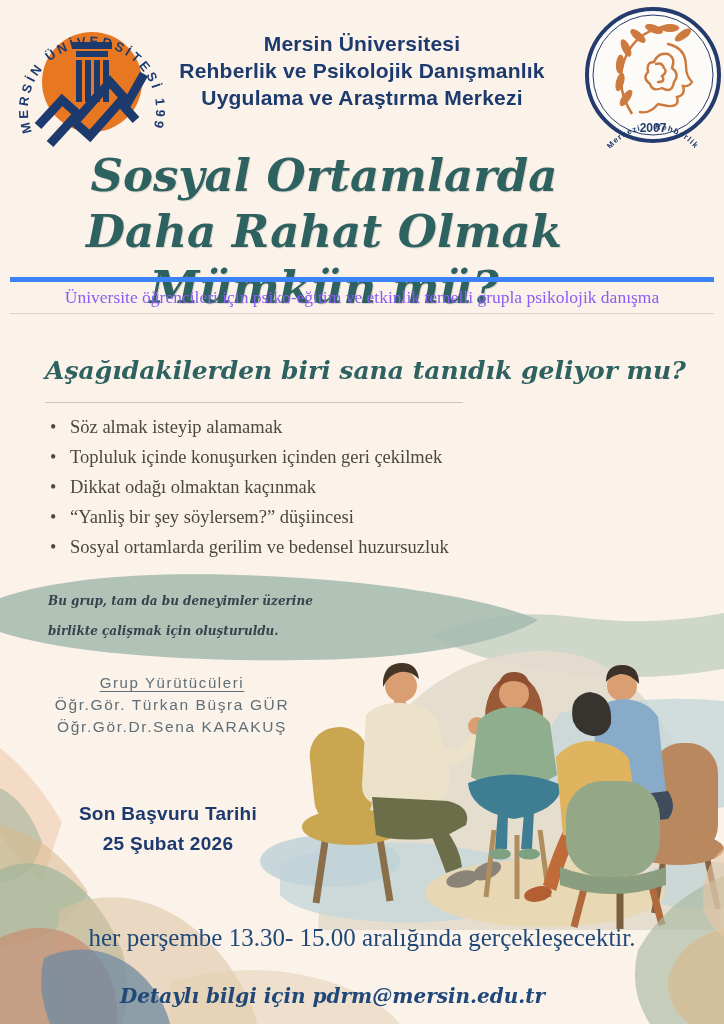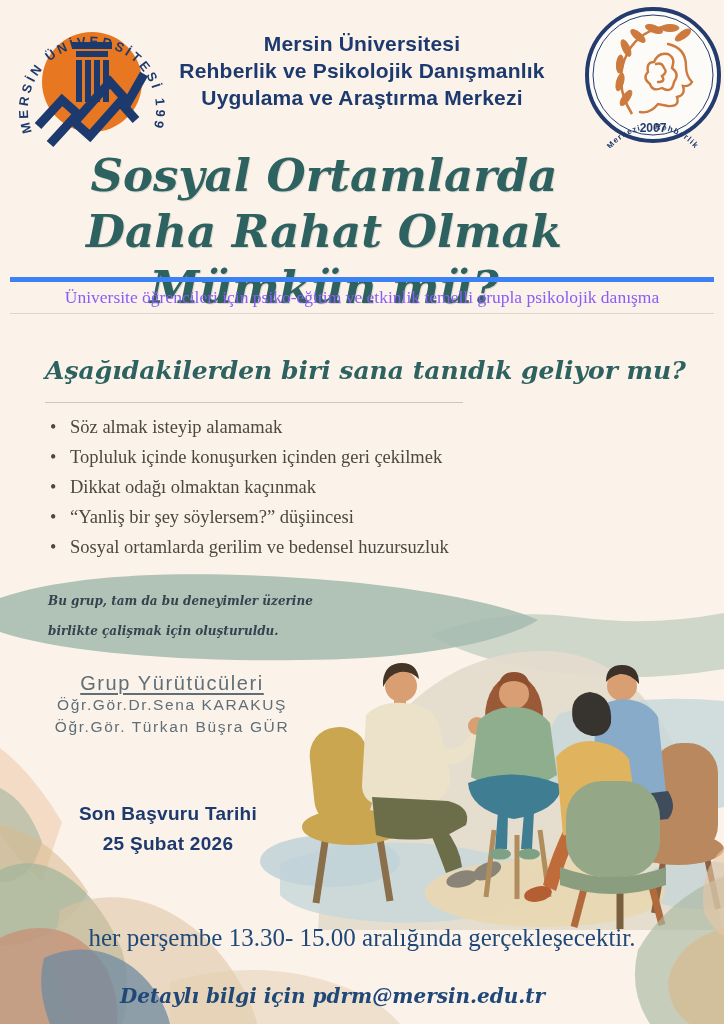--- a/index.html
+++ b/index.html
@@ -63,21 +63,21 @@
     left:48px; top:586px; z-index:3;
     font-family:"DejaVu Serif", serif; font-style:italic; font-weight:bold;
     color:#36434e; font-size:12px; line-height:30px;
   }
 
   
   .leaders {
     left:22px; top:672px; width:300px; z-index:4; text-align:center;
     color:#5f6e77; letter-spacing:1.6px; line-height:22px; font-size:15.5px;
   }
-  .leaders .ltitle { text-decoration:underline; text-underline-offset:3px; font-size:20px; }
+  .leaders .ltitle { text-decoration:underline; text-underline-offset:3px; font-size:15px; }
 
   
   .deadline {
     left:18px; top:799px; width:300px; z-index:4; text-align:center;
     color:#1d3a6e; font-weight:800; font-size:19px; line-height:30px; letter-spacing:.3px;
   }
 
   
   .schedule {
     left:0; top:922px; width:724px; z-index:5; text-align:center;
@@ -179,22 +179,22 @@
 <svg class="abs blob-svg" viewBox="0 0 545 100">
   <path d="M0 30 C 70 6 180 2 300 10 C 400 16 500 34 538 52 C 500 76 410 92 300 92 C 180 94 60 84 0 64 Z" fill="#a9bdb1" opacity="0.9"></path>
 </svg>
 <div class="abs blob-text">
   <div>Bu grup, tam da bu deneyimler üzerine</div>
   <div>birlikte çalişmak için oluşturuldu.</div>
 </div>
 
 <div class="abs leaders">
   <div class="ltitle">Grup Yürütücüleri</div>
+  <div>Öğr.Gör. Türkan Büşra GÜR</div>
   <div>Öğr.Gör.Dr.Sena KARAKUŞ</div>
-  <div>Öğr.Gör. Türkan Büşra GÜR</div>
 </div>
 
 <div class="abs deadline">
   <div>Son Başvuru Tarihi</div>
   <div>25 Şubat 2026</div>
 </div>
 
 <svg class="abs illustration" viewBox="0 0 724 430">
 
   <path d="M430 40 Q500 12 575 22 Q650 32 724 18 L724 74 Q640 88 560 78 Q480 68 430 40 Z" fill="#c6d2c4" opacity=".85"></path>

